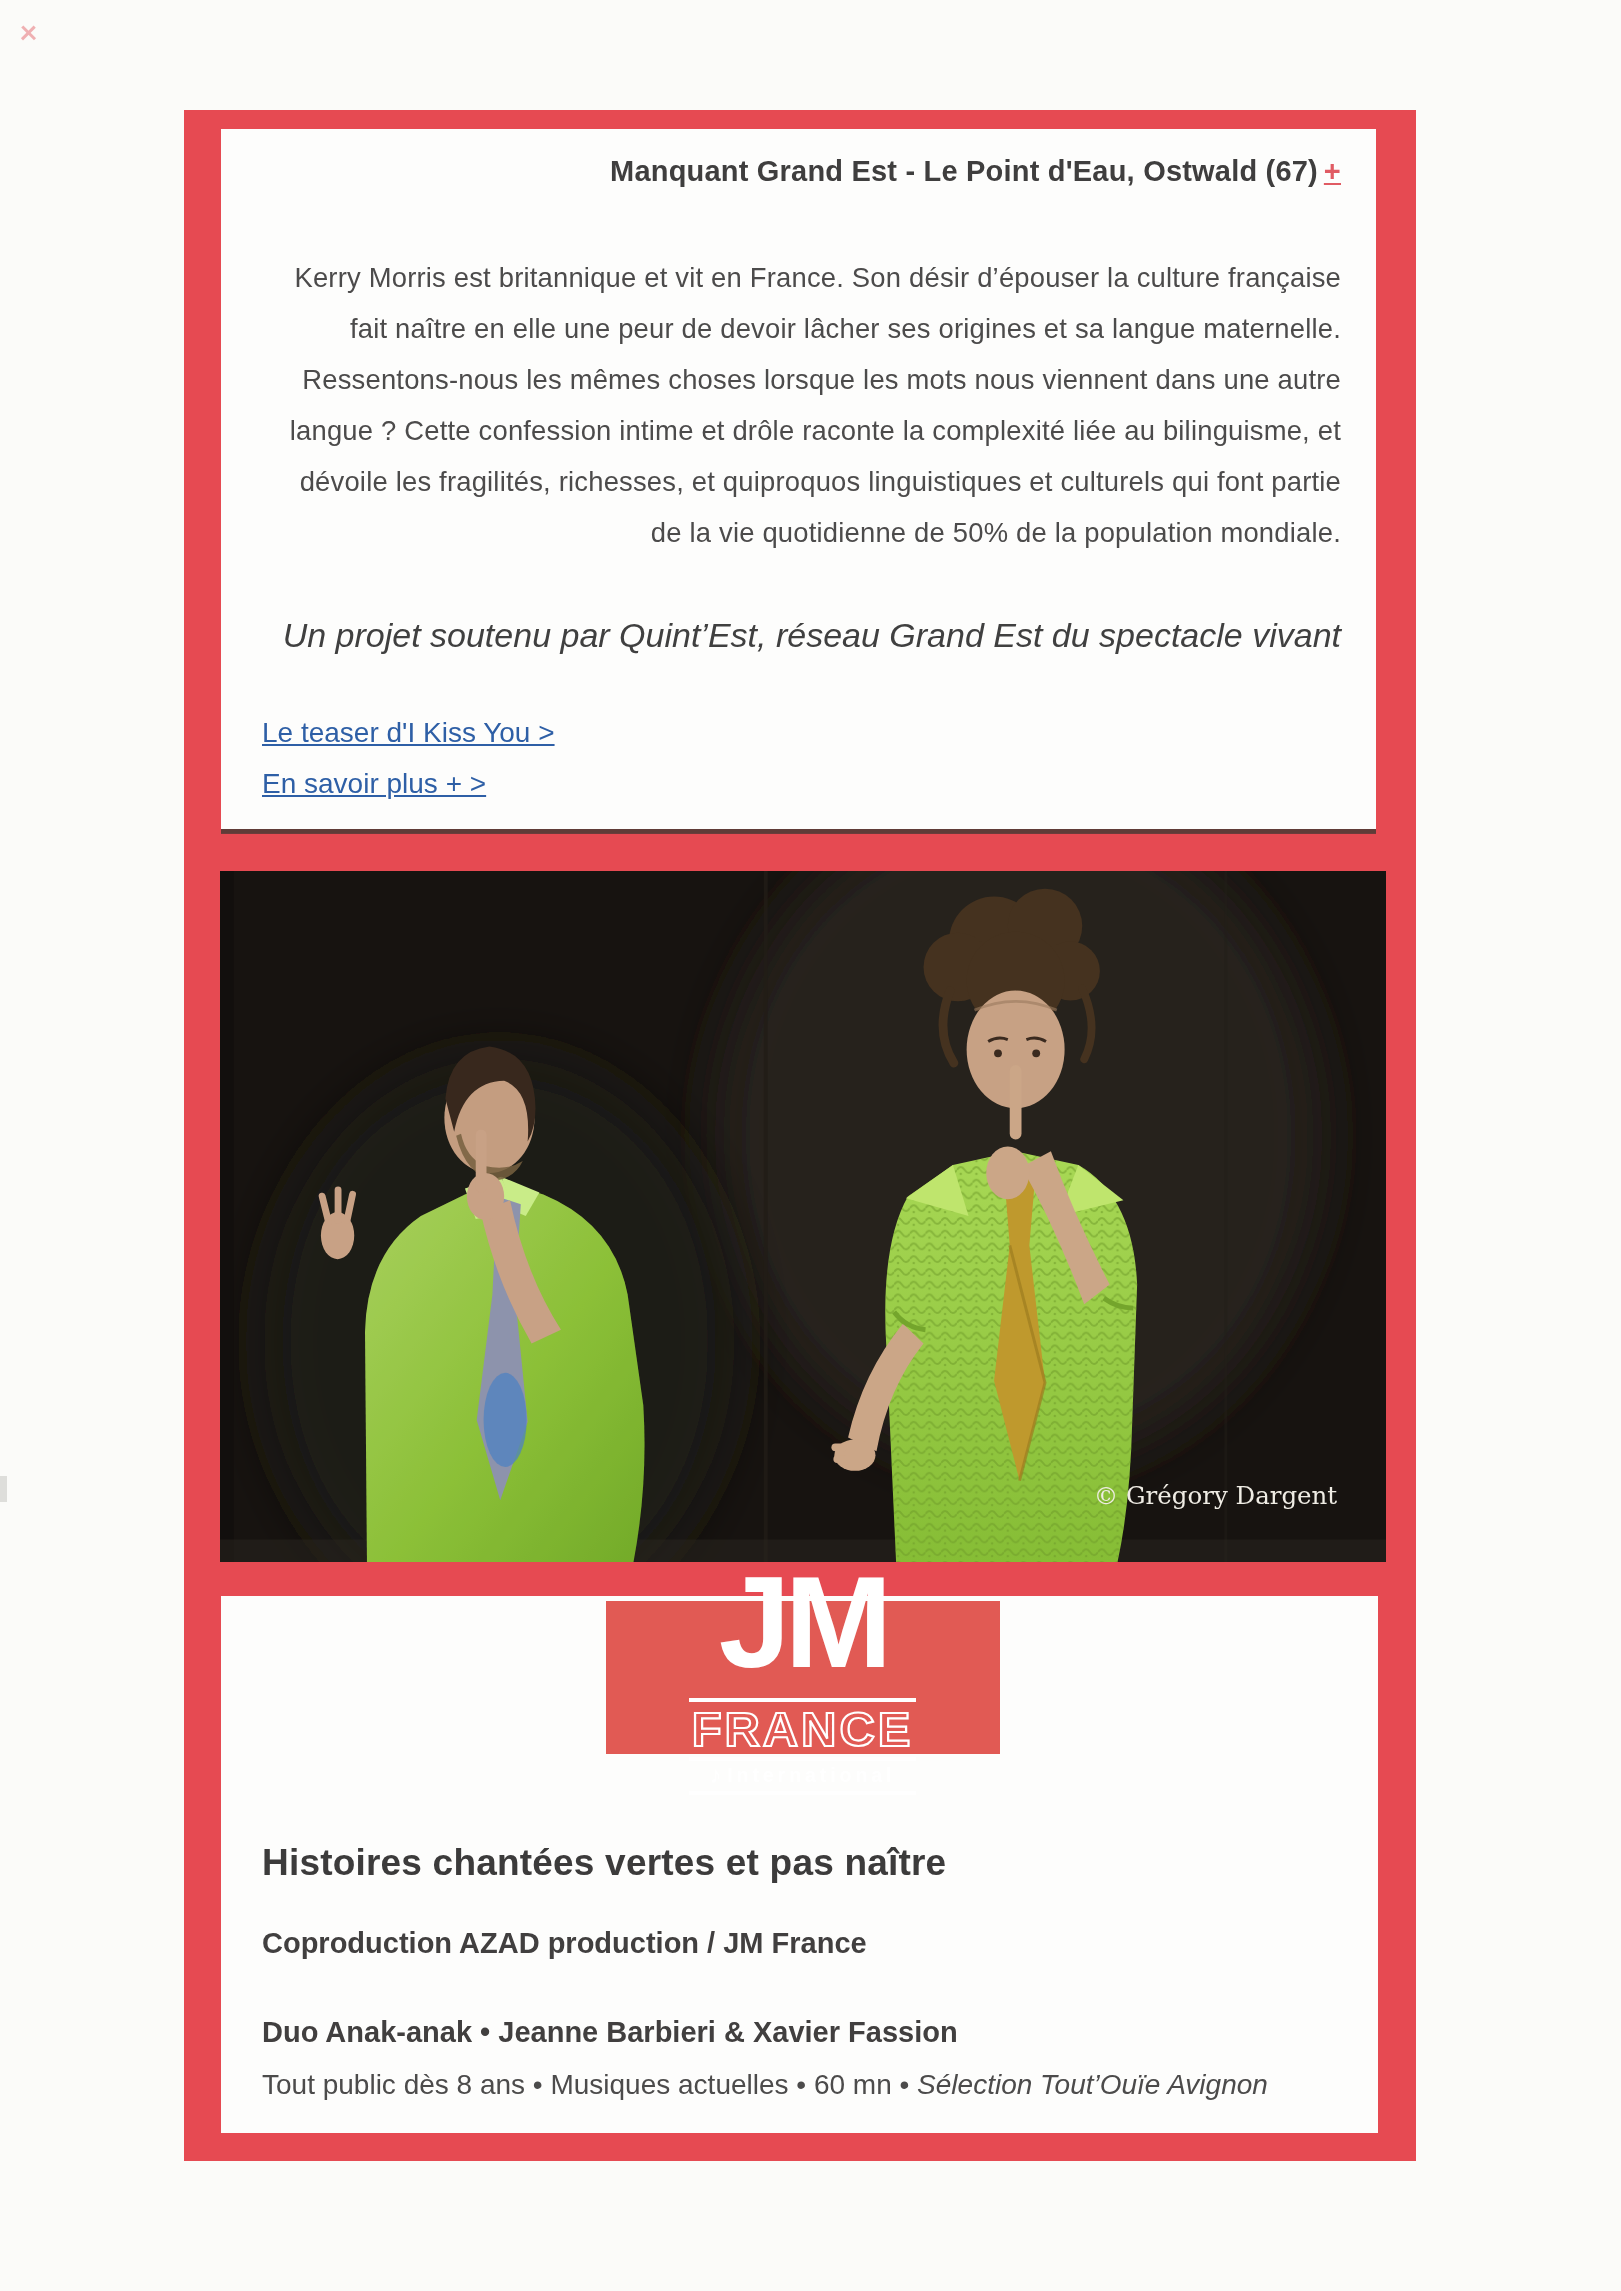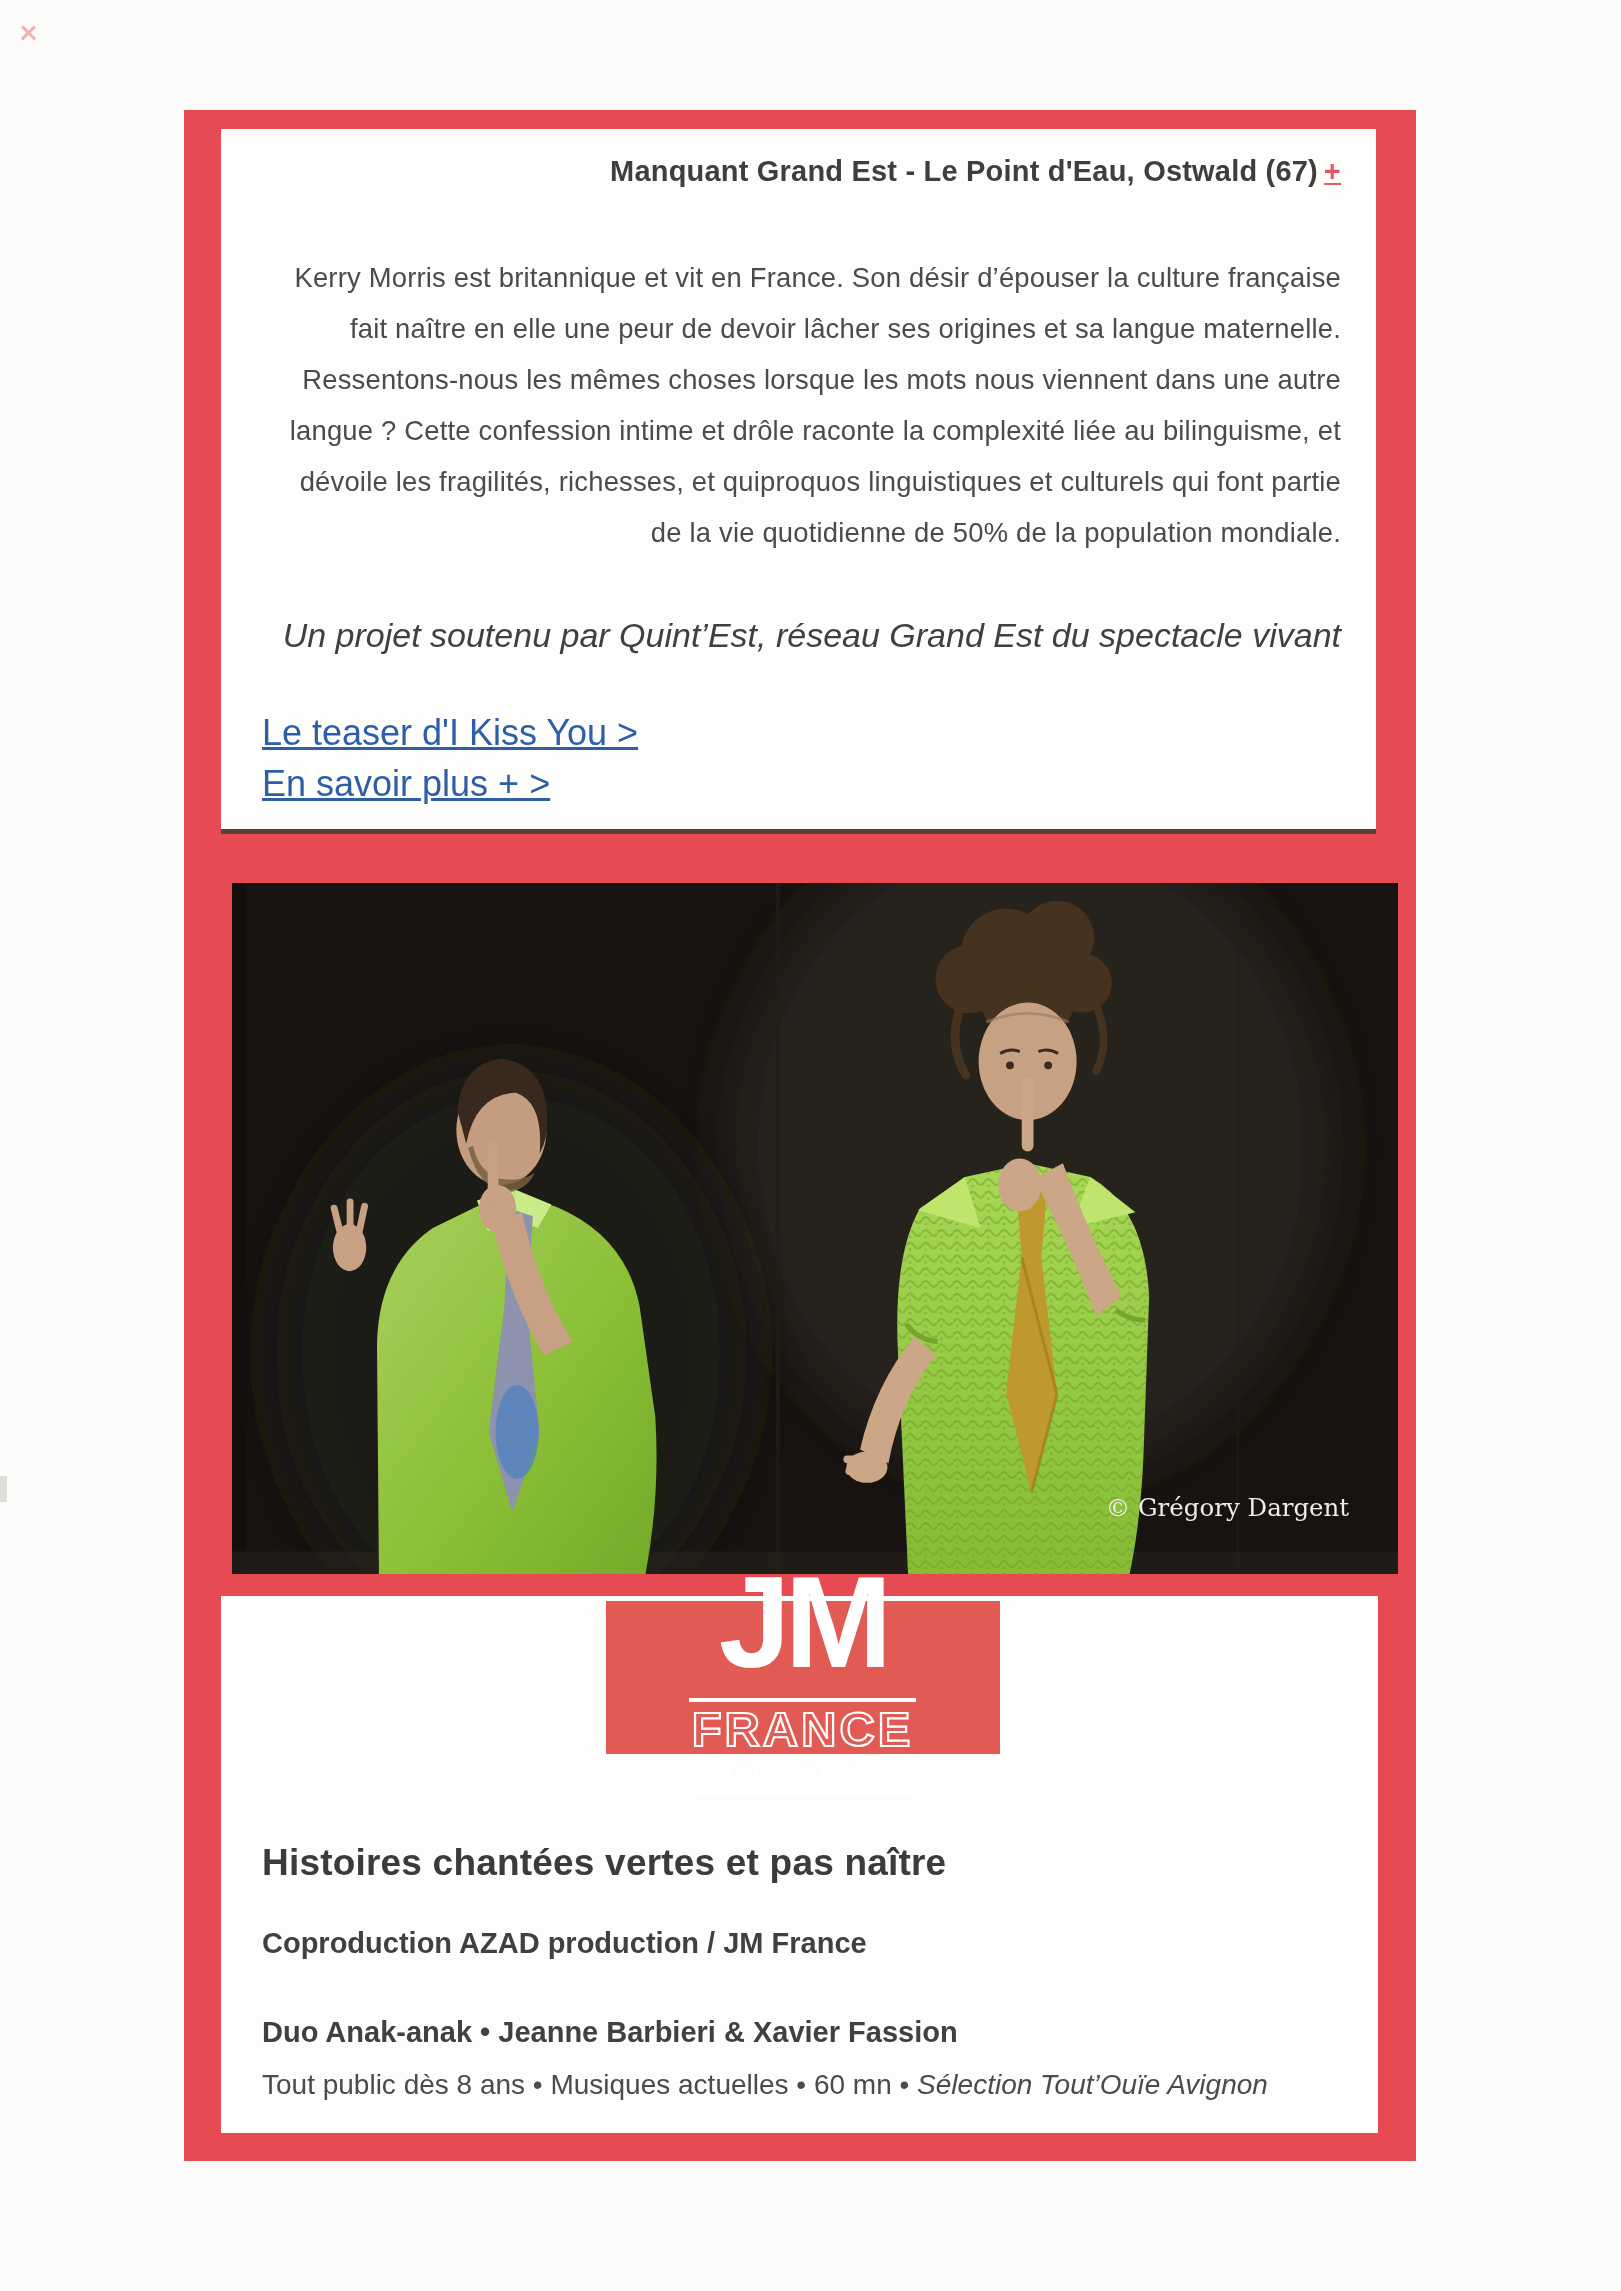--- a/index.html
+++ b/index.html
@@ -42,27 +42,27 @@
   }
   .body-par{
     margin:63px 0 0 0;font-size:27.4px;line-height:51px;color:#4c4b4b;
     max-width:1098px;letter-spacing:0.2px;
   }
   .support-note{
     margin:52px 0 0 0;font-size:34px;line-height:51px;font-style:italic;color:#404040;
   }
   .teaser-links{margin-top:46px;}
   .teaser-links a{
-    display:block;font-size:36px;line-height:51px;color:#2e5fa6;
+    display:block;font-size:28px;line-height:51px;color:#2e5fa6;
     text-decoration:underline;cursor:pointer;width:max-content;
   }
 
   
   .photo{
-    position:absolute;left:33px;top:758px;width:1166px;height:691px;margin:15px;
+    position:absolute;left:33px;top:758px;width:1166px;height:691px;margin:3px;
     background:#fca5a5;overflow:hidden;
   }
   .photo svg{display:block;width:100%;height:100%;}
 
   
   .block2{
     left:37px;top:1486px;width:1157px;height:537px;
     box-sizing:border-box;padding:0 35px 0 41px;
   }
   .jm-logo{

